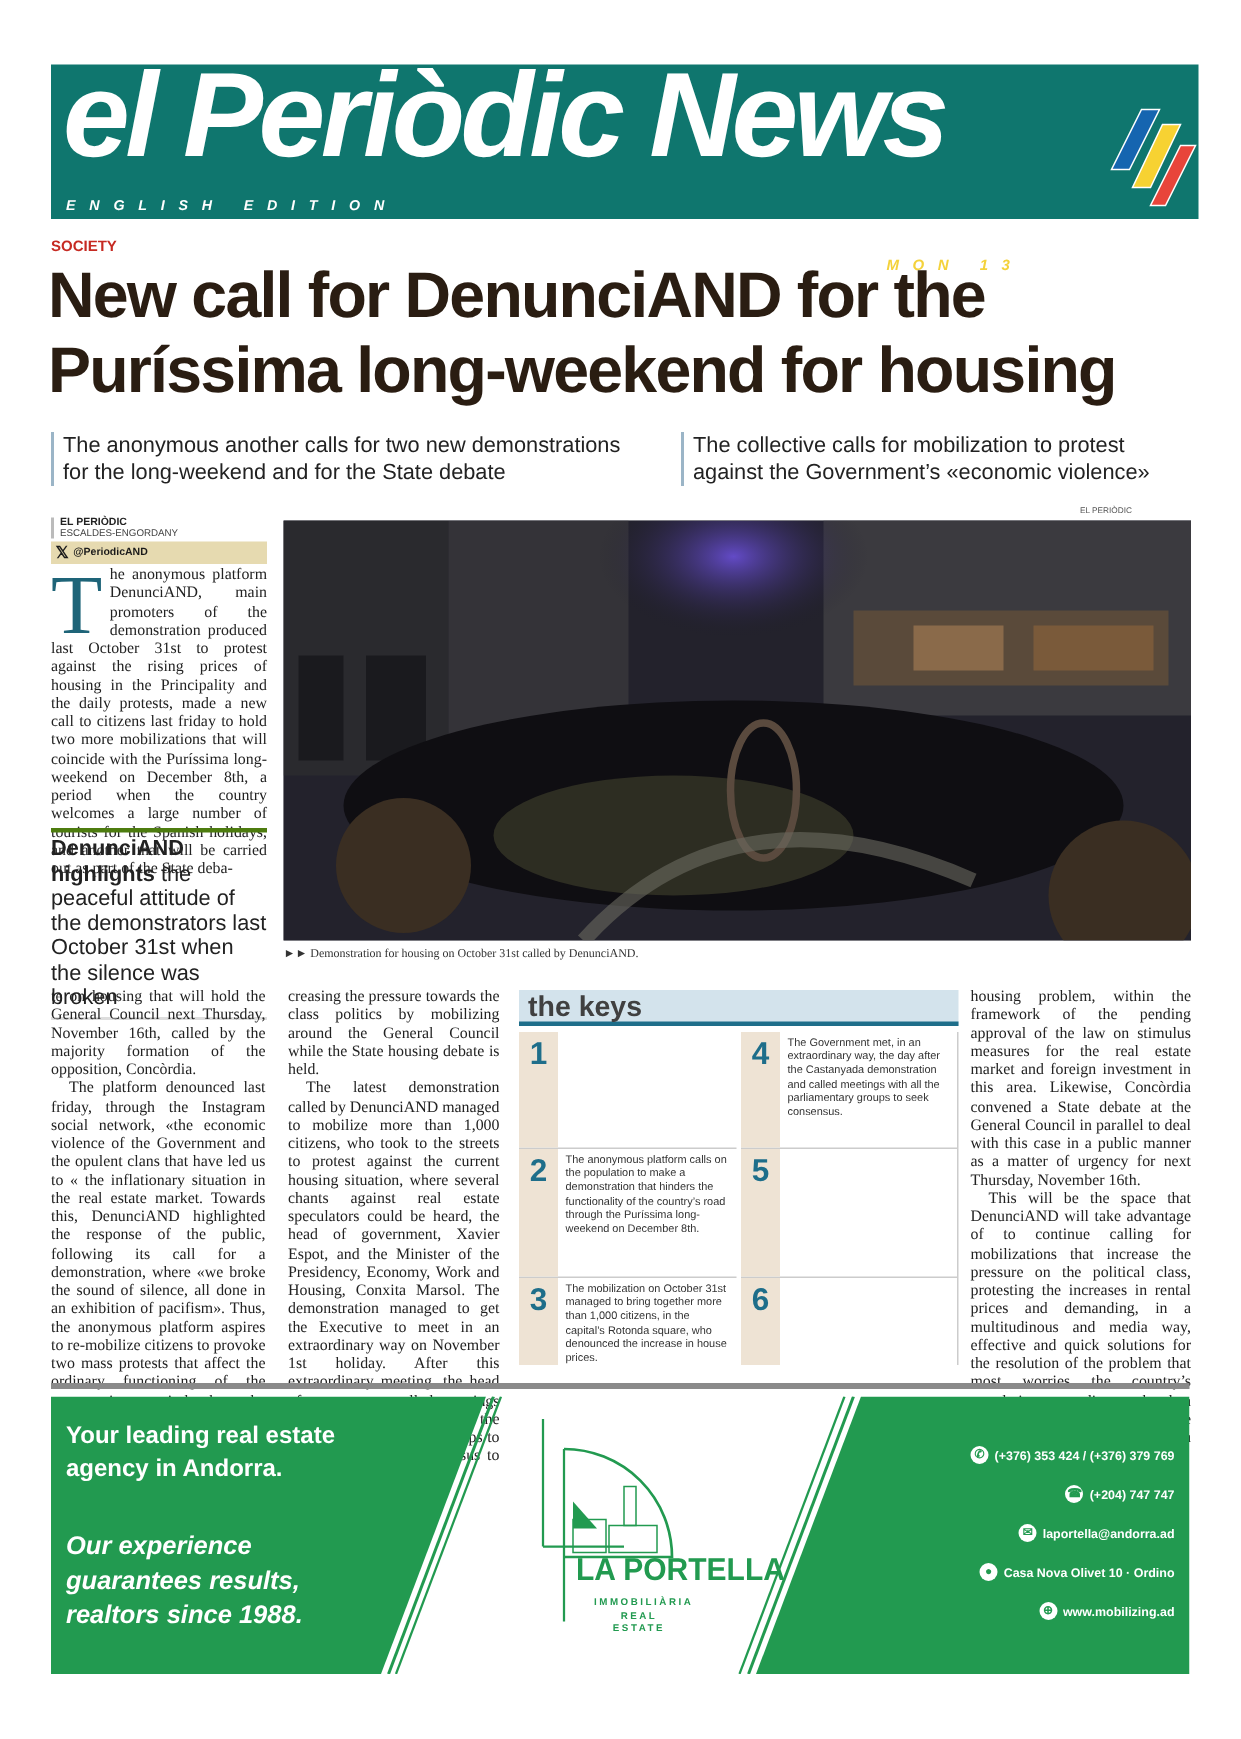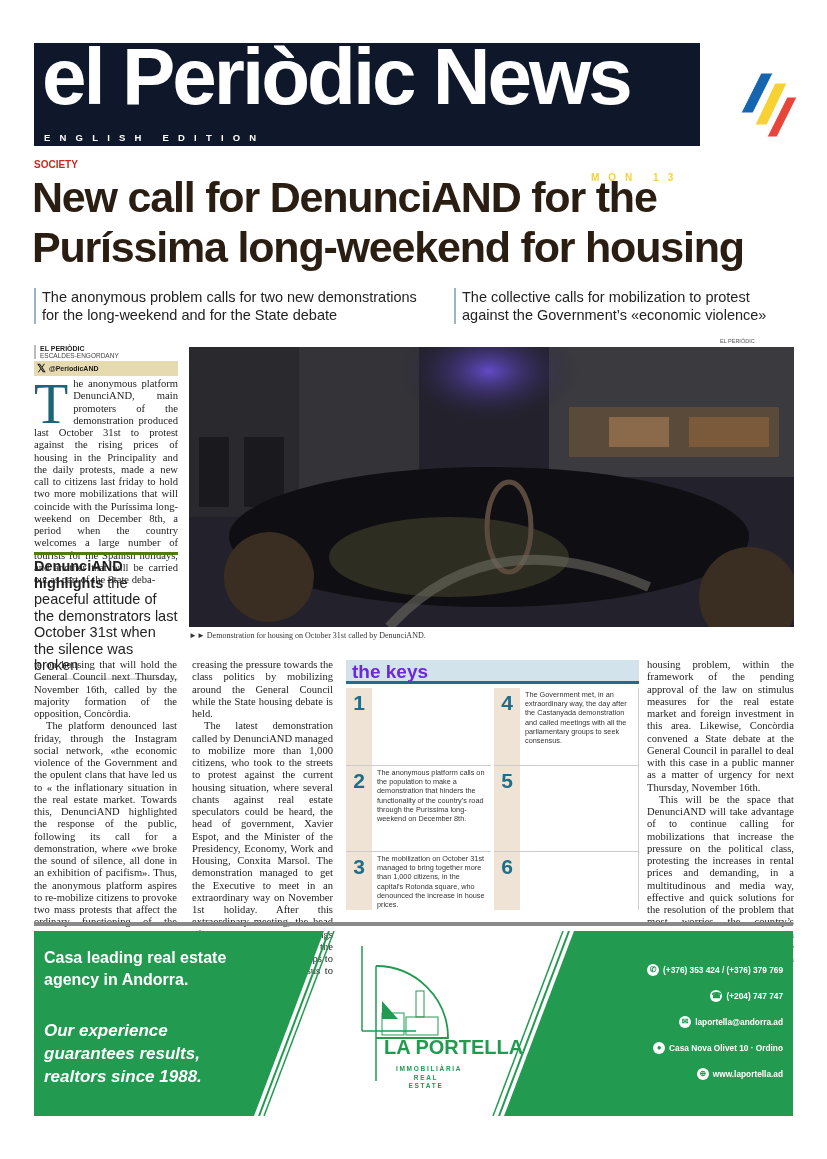--- a/index.html
+++ b/index.html
@@ -1,20 +1,20 @@
 <!DOCTYPE html>
 <html><head>
 <meta charset="utf-8">
 <style>
   * { box-sizing: border-box; margin: 0; padding: 0; }
   html, body { width: 827px; height: 1159px; background: #ffffff; overflow: hidden; }
   body { position: relative; font-family: "Liberation Serif", serif; color: #1a1a1a; }
 
   
-  .masthead { position: absolute; left: 34px; top: 43px; width: 666px; height: 103px; background: #0f172a; }
+  .masthead { position: absolute; left: 34px; top: 43px; width: 765px; height: 103px; background: #0f766e; font-style: italic; }
   .mast-title { position: absolute; left: 8px; top: -6px; font-family: "Liberation Sans", sans-serif; font-weight: bold; font-size: 80px; color: #fff; letter-spacing: -3px; line-height: 1; white-space: nowrap; }
   .mast-edition { position: absolute; left: 10px; top: 89px; font-family: "Liberation Sans", sans-serif; font-weight: bold; font-size: 9.5px; color: #fff; letter-spacing: 9.2px; }
   .mast-date { position: absolute; left: 557px; top: 89px; font-family: "Liberation Sans", sans-serif; font-weight: bold; font-size: 10px; color: #f4d23b; letter-spacing: 9px; margin-top: 40px; }
   .flag { position: absolute; left: 705px; top: 28px; width: 60px; height: 70px; }
 
   .section-label { position: absolute; left: 34px; top: 159px; font-family: "Liberation Sans", sans-serif; font-weight: bold; font-size: 10px; color: #c62a22; }
   .headline { position: absolute; left: 32px; top: 172px; width: 770px; font-family: "Liberation Sans", sans-serif; font-weight: bold; font-size: 43px; line-height: 50px; color: #2a1d12; letter-spacing: -1.2px; }
 
   .subhead { position: absolute; top: 288px; font-family: "Liberation Sans", sans-serif; font-size: 14.5px; line-height: 18px; color: #222; border-left: 2px solid #9bb5c7; padding-left: 6px; }
   .subhead.a { left: 34px; width: 400px; }
@@ -39,21 +39,21 @@
   .caption { position: absolute; left: 189px; top: 631px; font-family: Liberation Serif, serif; font-size: 8px; color: #333; }
 
   .col { position: absolute; top: 659px; width: 143px; }
   .col.c1 { left: 34px; }
   .col.c2 { left: 192px; width: 141px; }
   .col.c4 { left: 647px; width: 147px; }
   .indent { text-indent: 12px; }
 
   
   .keys { position: absolute; left: 346px; top: 660px; width: 293px; height: 250px; }
-  .keys-title { height: 24px; background: #d3e3ec; border-bottom: 3px solid #1e6e8a; font-family: "Liberation Sans", sans-serif; font-weight: bold; font-size: 19px; padding-left: 6px; line-height: 24px; color: #6d28d9; }
+  .keys-title { height: 24px; background: #d3e3ec; border-bottom: 3px solid #1e6e8a; font-family: "Liberation Sans", sans-serif; font-weight: bold; font-size: 19px; padding-left: 6px; line-height: 24px; color: #404040; }
   .keys-grid { position: absolute; top: 28px; left: 0; width: 293px; display: grid; grid-template-columns: 1fr 1fr; column-gap: 3px; }
   .keys-col { display: flex; flex-direction: column; }
   .key { display: flex; border-bottom: 1px solid #ccc; min-height: 0; }
   .key-num { width: 26px; background: #eee3d4; font-family: "Liberation Sans", sans-serif; font-weight: bold; font-size: 21px; color: #1e6e8a; text-align: center; padding-top: 3px; }
   .key-text { flex: 1; font-family: "Liberation Sans", sans-serif; font-size: 7.3px; line-height: 9.2px; color: #333; padding: 2px 4px 3px 5px; }
   .keys-col.right { border-right: 1px solid #ccc; }
 
   .divider { position: absolute; left: 34px; top: 922px; width: 759px; height: 4px; background: #8a8a8a; }
 
   
@@ -78,21 +78,21 @@
   <svg class="flag" viewBox="0 0 60 70">
     <polygon points="22,2 34,2 14,42 2,42" fill="#1565b0" stroke="#fff" stroke-width="1"></polygon>
     <polygon points="36,12 48,12 28,54 16,54" fill="#f7d232" stroke="#fff" stroke-width="1"></polygon>
     <polygon points="48,26 58,26 38,66 28,66" fill="#e8453a" stroke="#fff" stroke-width="1"></polygon>
   </svg>
 </div>
 
 <div class="section-label">SOCIETY</div>
 <h1 class="headline">New call for DenunciAND for the Puríssima long-weekend for housing</h1>
 
-<div class="subhead a">The anonymous problem calls for two new demonstrations for the long-weekend and for the State debate</div>
+<div class="subhead a">The anonymous another calls for two new demonstrations for the long-weekend and for the State debate</div>
 <div class="subhead b">The collective calls for mobilization to protest against the Government’s «economic violence»</div>
 
 <div class="byline">
   <div class="org">EL PERIÒDIC</div>
   <div class="loc">ESCALDES-ENGORDANY</div>
   <div class="x">
     <span class="xi">𝕏</span>
     <span>@PeriodicAND</span>
   </div>
 </div>
@@ -182,21 +182,21 @@
 
 <div class="ad">
   <svg class="ad-left" viewBox="0 0 759 185">
     <polygon points="0,0 290,0 220,185 0,185" fill="#229a50"></polygon>
     <line x1="295" y1="0" x2="225" y2="185" stroke="#229a50" stroke-width="2"></line>
     <line x1="300" y1="0" x2="230" y2="185" stroke="#229a50" stroke-width="1.5"></line>
     <polygon points="540,0 759,0 759,185 470,185" fill="#229a50"></polygon>
     <line x1="535" y1="0" x2="465" y2="185" stroke="#229a50" stroke-width="2"></line>
     <line x1="529" y1="0" x2="459" y2="185" stroke="#229a50" stroke-width="1.5"></line>
   </svg>
-  <div class="ad-slogan1">Casa leading real estate agency in Andorra.</div>
+  <div class="ad-slogan1">Your leading real estate agency in Andorra.</div>
   <div class="ad-slogan2">Our experience guarantees results, realtors since 1988.</div>
 
   <svg class="ad-logo" viewBox="0 0 140 140">
     <line x1="6" y1="5" x2="6" y2="90" stroke="#229a50" stroke-width="1.5"></line>
     <line x1="6" y1="90" x2="60" y2="90" stroke="#229a50" stroke-width="1.5"></line>
     <line x1="20" y1="25" x2="20" y2="150" stroke="#229a50" stroke-width="1.5"></line>
     <path d="M20 25 A72 72 0 0 1 92 97 L20 97" fill="none" stroke="#229a50" stroke-width="1.8"></path>
     <polygon points="26,60 42,78 26,78" fill="#229a50"></polygon>
     <rect x="26" y="72" width="22" height="22" fill="none" stroke="#229a50"></rect>
     <rect x="50" y="76" width="32" height="18" fill="none" stroke="#229a50"></rect>
@@ -220,16 +220,16 @@
     <div class="ad-contact">
       <span class="ci">✉</span>
       <span>laportella@andorra.ad</span>
     </div>
     <div class="ad-contact">
       <span class="ci">●</span>
       <span>Casa Nova Olivet 10 · Ordino</span>
     </div>
     <div class="ad-contact">
       <span class="ci">⊕</span>
-      <span>www.laportella.ad</span>
+      <span>www.mobilizing.ad</span>
     </div>
   </div>
 </div>
 
 </body></html>

